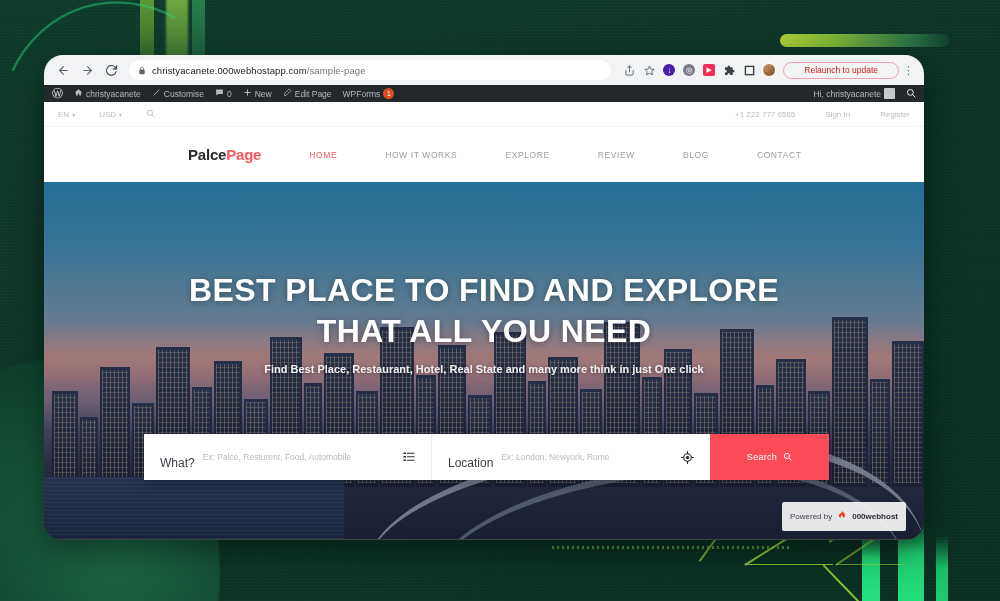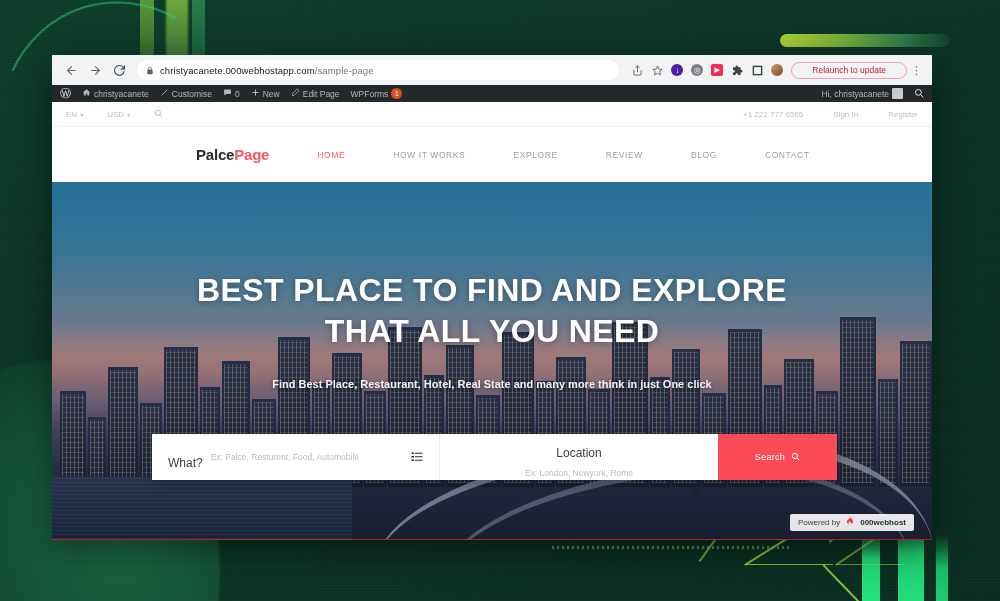--- a/index.html
+++ b/index.html
@@ -78,24 +78,25 @@
   .dots2 { position:absolute; left: 380px; bottom: 72px; width: 64px; height: 46px;
     border: 1.5px solid #8fd04a; border-radius: 0 0 22px 22px; border-top: none; opacity:.5; }
   .diag { position:absolute; left: 548px; bottom: 62px; width: 90px; height: 2px;
     background:#4fd06a; transform-origin: left bottom; transform: rotate(-38deg); opacity:.7; filter: blur(.4px);}
   .diag2 { position:absolute; left: 830px; bottom: 58px; width: 110px; height: 2px;
     background:#a6dd3e; transform-origin: left bottom; transform: rotate(-40deg); opacity:.65; filter: blur(.4px);}
 
   
   .browser {
     position: absolute;
-    left: 52px; top: 55px; width: 880px; height: 485px;
-    background: #b91c1c;
+    left: 44px; top: 55px; width: 880px; height: 485px;
+    background: #404040;
     box-shadow: 0 10px 34px rgba(0,0,0,.45);
     overflow: hidden;
+    border-radius: 19px;
   }
 
   
   .chrome-bar {
     height: 30px; background: #f1f3f4;
     display: flex; align-items: center; padding: 0 8px; gap: 2px;
   }
   .nav-btn {
     width: 22px; height: 22px; border-radius: 50%;
     display: flex; align-items: center; justify-content: center;
@@ -220,49 +221,49 @@
     position: relative; z-index: 4; height: 100%;
     display: flex; flex-direction: column; align-items: center;
   }
   .hero-h1 {
     margin-top: 88px;
     font-size: 32px; font-weight: bold; color: #fff;
     text-align: center; line-height: 1.28; letter-spacing: .4px;
     text-shadow: 0 1px 6px rgba(0,0,0,.35);
   }
   .hero-sub {
-    margin-top: 26px; font-size: 11px; color: #f2f2f4; font-weight: bold;
+    margin-top: 11px; font-size: 11px; color: #f2f2f4; font-weight: bold;
     text-shadow: 0 1px 4px rgba(0,0,0,.45);
   }
 
   
   .searchbar {
     position: absolute; left: 100px; top: 252px; width: 685px; height: 46px;
     display: flex; z-index: 6; box-shadow: 0 3px 14px rgba(0,0,0,.28);
   }
   .sfield {
     background: #fff; display: flex; align-items: center;
     padding: 0 16px; gap: 8px;
   }
   .sfield.what { width: 288px; border-right: 1px solid #eceef0; }
-  .sfield.where { width: 278px; flex-direction: column; }
+  .sfield.where { width: 278px; }
   .slabel { font-size: 12px; color: #3a3f47; white-space: nowrap; margin-top: 12px; }
   .splace { font-size: 8.5px; color: #b7babe; white-space: nowrap; }
   .sicon { margin-left: auto; color: #2b2f36; display: flex; align-items: center; }
   .sbtn {
     flex: 1; background: #fa4b57; color: #fff;
     display: flex; align-items: center; justify-content: center; gap: 6px;
     font-size: 9px; letter-spacing: .3px;
   }
 
   
   .whbadge {
     position: absolute; right: 18px; bottom: 8px; z-index: 7;
     background: rgba(245,245,246,.93); border-radius: 2px;
-    height: 17px; display: flex; align-items: center; gap: 4px;
+    height: 29px; display: flex; align-items: center; gap: 4px;
     padding: 0 8px; font-size: 8px; color: #3c3f44;
   }
   .wh-mark { color: #f1392b; font-size: 10px; line-height: 1; }
   .wh-name { font-weight: bold; color: #2b2e33; }
 </style>
 </head>
 <body>
 
 <div class="desktop">
   <div class="wall-base"></div>

